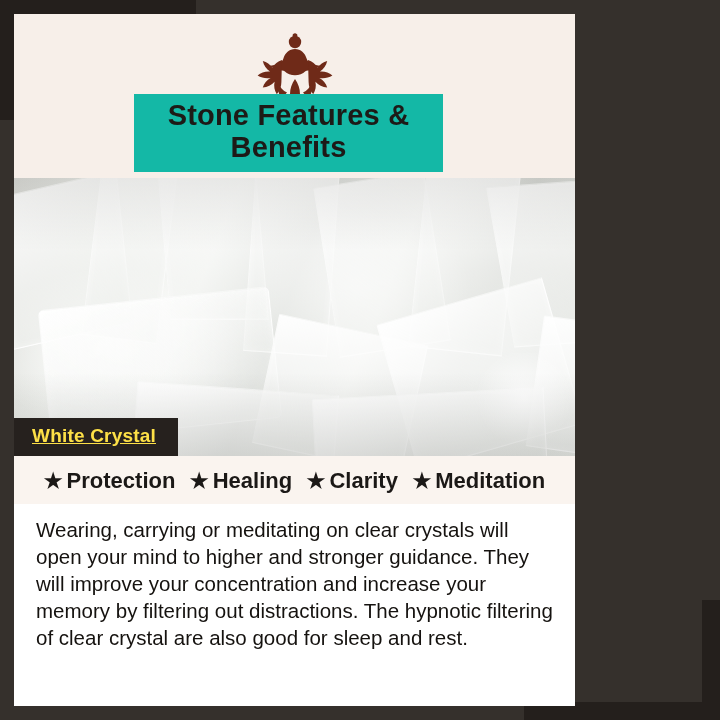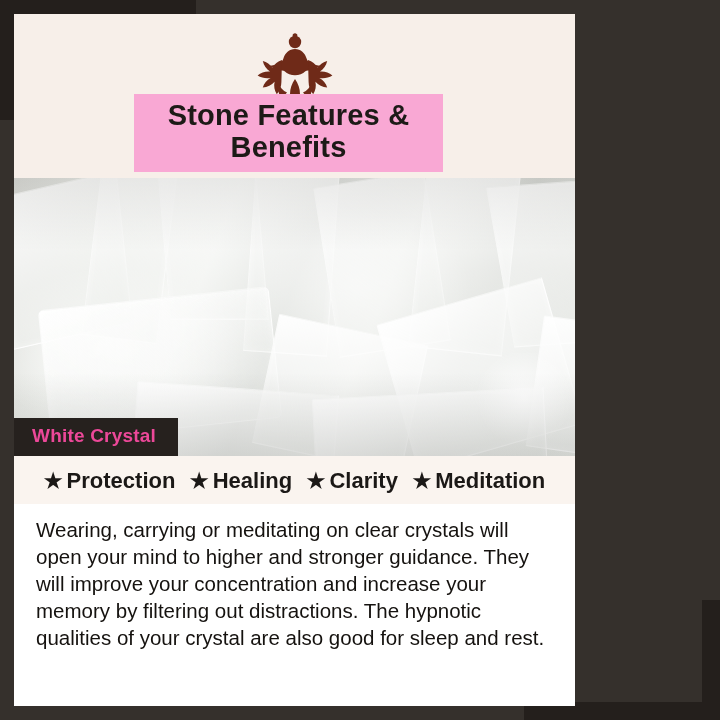--- a/index.html
+++ b/index.html
@@ -69,21 +69,21 @@
     letter-spacing: 2.2px;
     color: #6f2a18;
     font-weight: bold;
     font-family: "Liberation Serif", serif;
   }
   .title-bar {
     position: absolute;
     left: 120px;
     right: 132px;
     bottom: 6px;
-    background: #f9a8d4;
+    background: #14b8a6;
     padding: 6px 0 8px;
   }
   .title-bar h1 {
     margin: 0;
     font-size: 29px;
     line-height: 1.1;
     font-weight: bold;
     color: #1d1a17;
     font-family: "Liberation Sans", sans-serif;
     letter-spacing: 0.2px;
@@ -134,25 +134,26 @@
     position: absolute; inset: 0;
     background:
       linear-gradient(180deg, rgba(140,140,135,0.18) 0%, rgba(255,255,255,0) 26%),
       linear-gradient(0deg, rgba(120,122,118,0.22) 0%, rgba(255,255,255,0) 30%);
   }
   .caption {
     position: absolute;
     left: 0;
     bottom: 0;
     background: #26211e;
-    color: #ec4899;
+    color: #fde047;
     font-size: 19px;
     font-weight: bold;
     padding: 7px 22px 9px 18px;
     letter-spacing: 0.2px;
+    text-decoration: underline;
   }
 
   
   .benefits {
     background: #faf4ef;
     padding: 12px 12px 10px;
     text-align: center;
     white-space: nowrap;
   }
   .benefit {
@@ -241,16 +242,16 @@
       <div class="caption">White Crystal</div>
     </div>
 
     <div class="benefits">
       <span class="benefit"><span class="star">★</span><span>Protection</span></span>
       <span class="benefit"><span class="star">★</span><span>Healing</span></span>
       <span class="benefit"><span class="star">★</span><span>Clarity</span></span>
       <span class="benefit"><span class="star">★</span><span>Meditation</span></span>
     </div>
 
-    <div class="body-text">Wearing, carrying or meditating on clear crystals will open your mind to higher and stronger guidance. They will improve your concentration and increase your memory by filtering out distractions. The hypnotic qualities of your crystal are also good for sleep and rest.</div>
+    <div class="body-text">Wearing, carrying or meditating on clear crystals will open your mind to higher and stronger guidance. They will improve your concentration and increase your memory by filtering out distractions. The hypnotic filtering of clear crystal are also good for sleep and rest.</div>
 
   </div>
 </div>
 
 </body></html>

